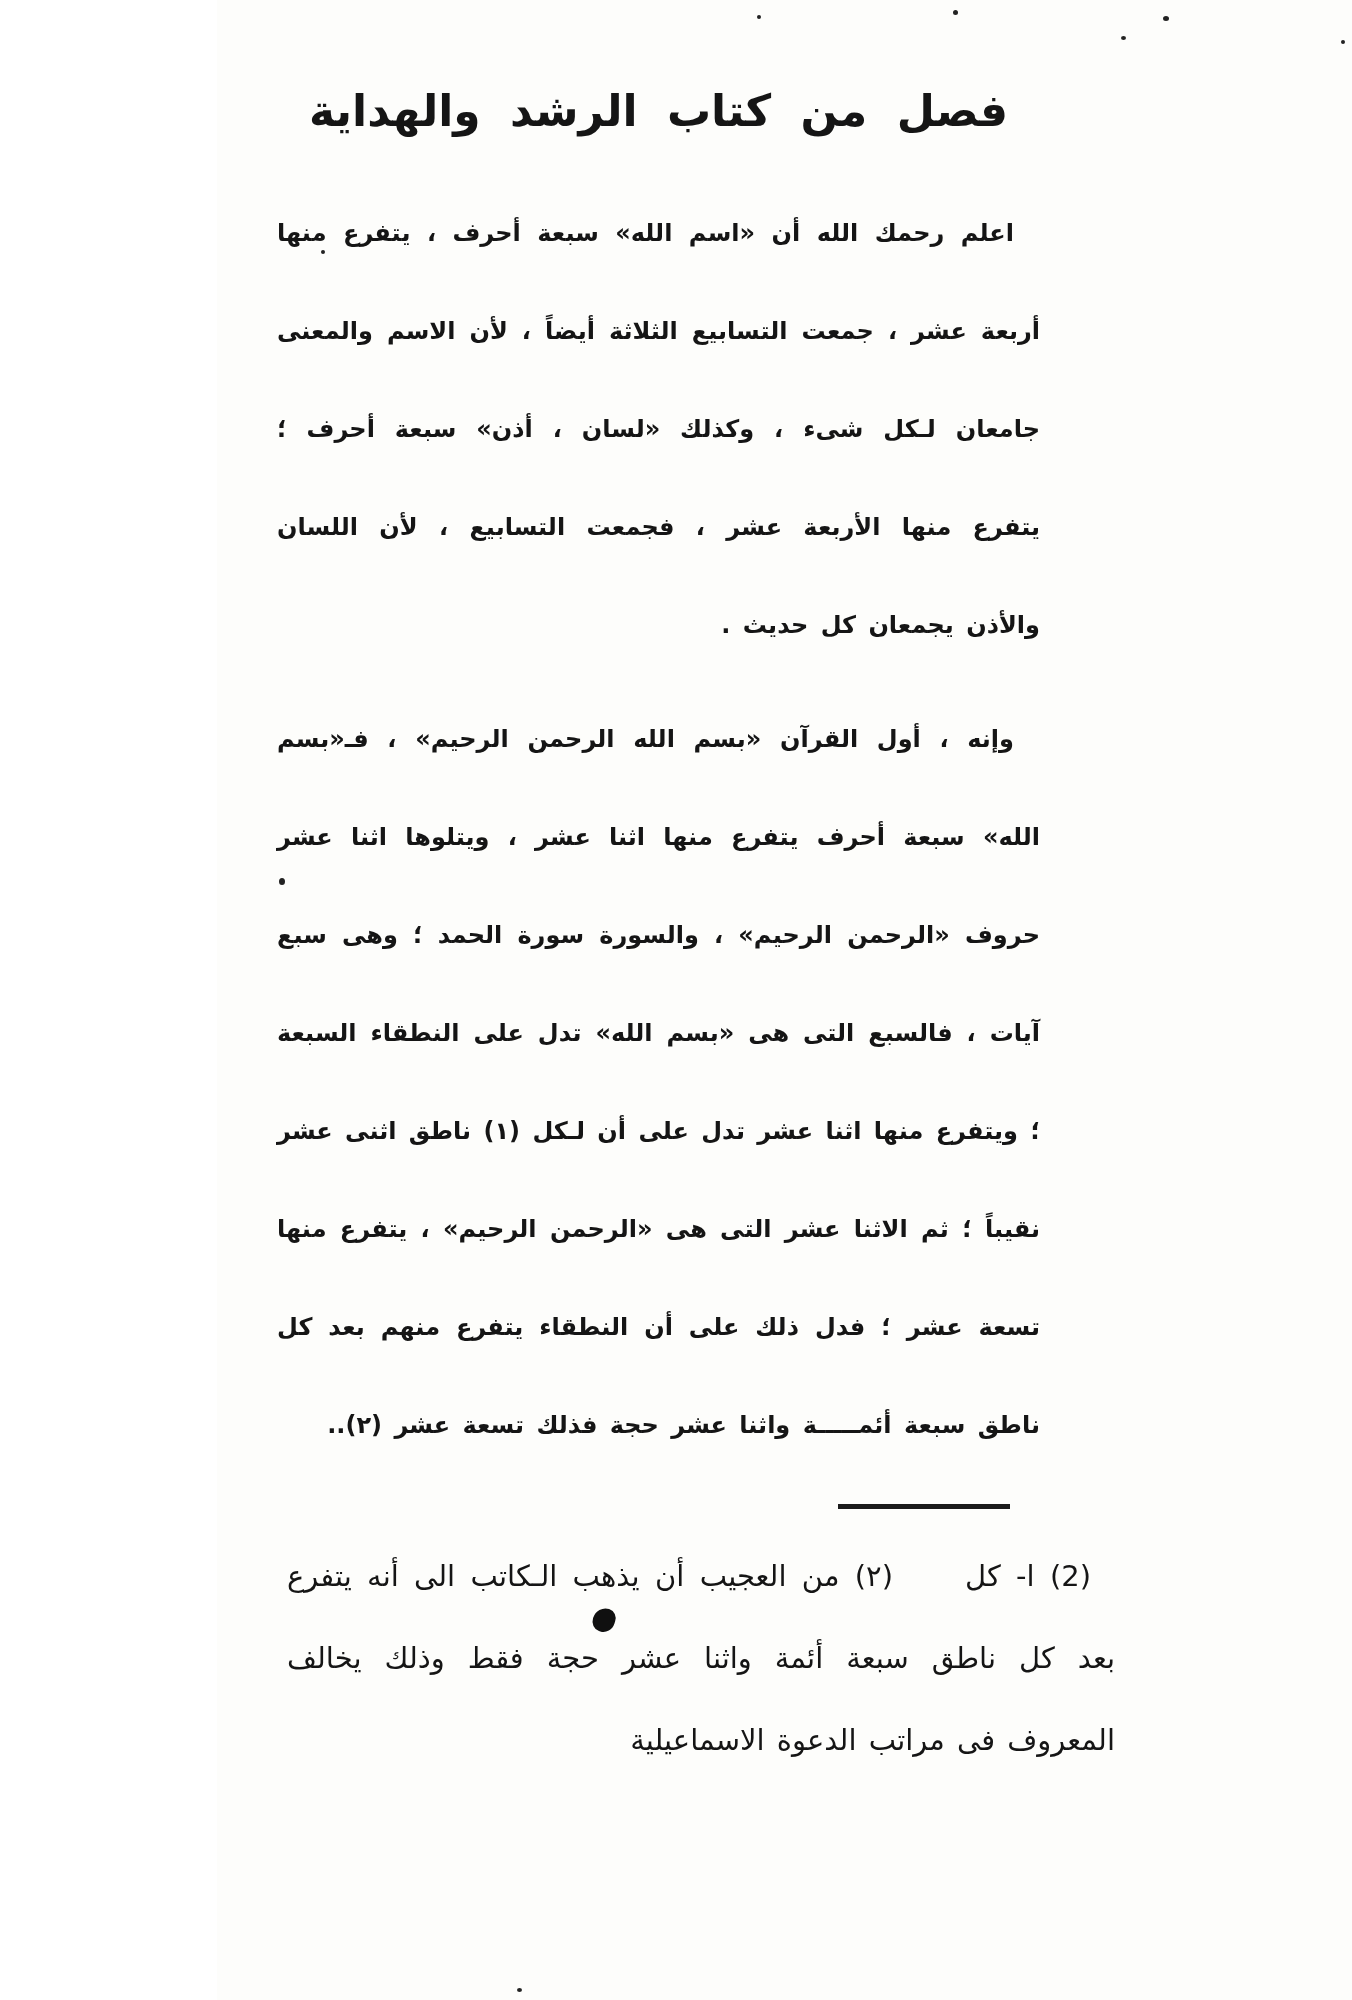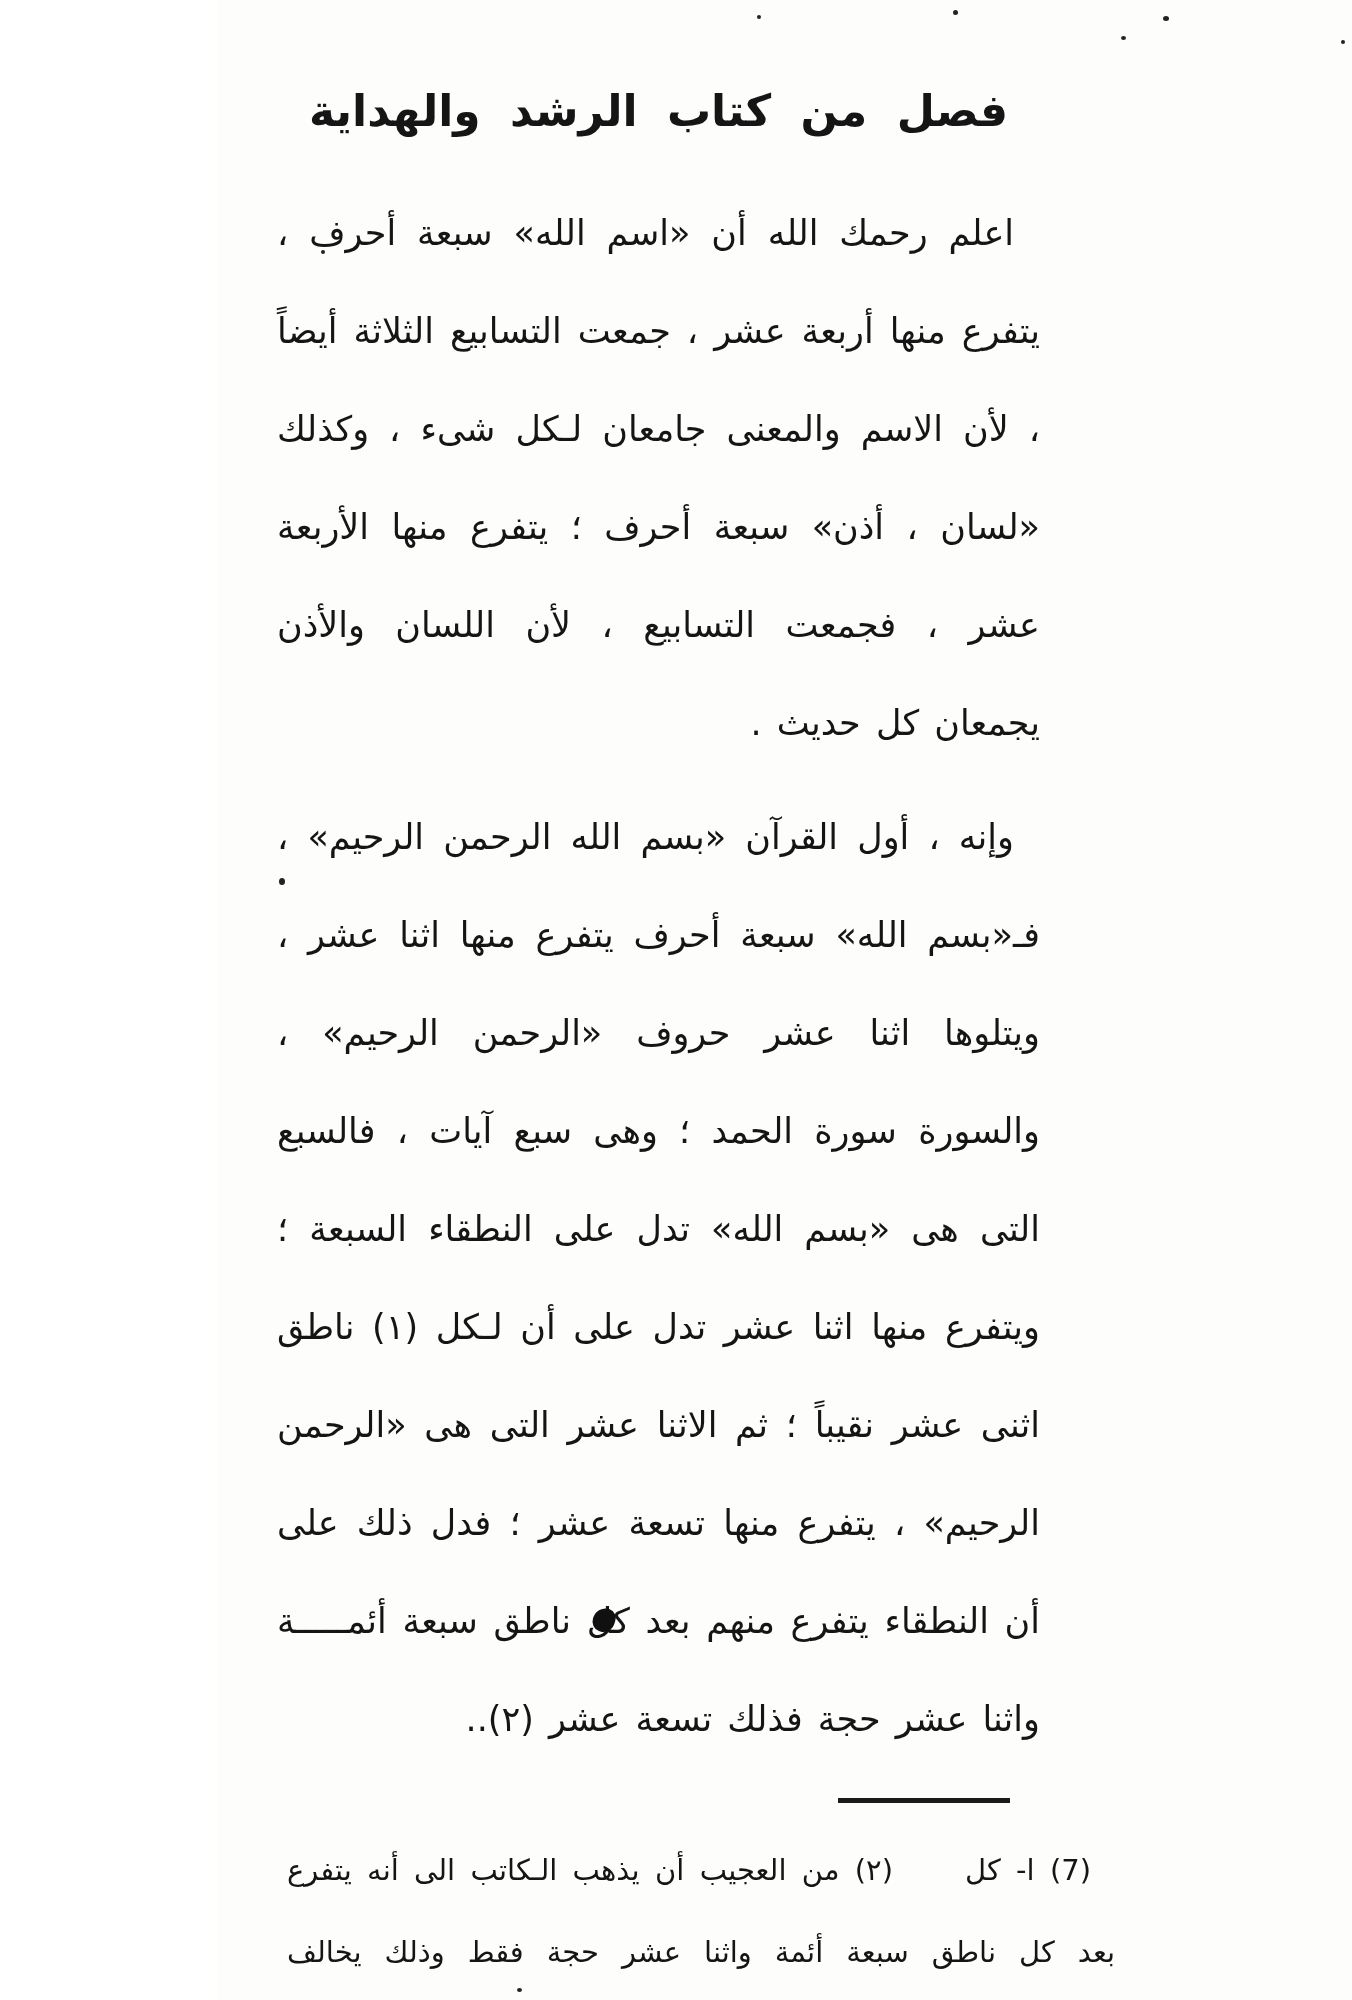--- a/index.html
+++ b/index.html
@@ -27,26 +27,27 @@
   .title {
     margin: 80px 0 0 0;
     text-align: center;
     font-size: 44px;
     font-weight: bold;
     letter-spacing: 1px;
     word-spacing: 14px;
     line-height: 62px;
   }
   .para {
-    font-size: 35px;
+    font-size: 24px;
     line-height: 98px;
     text-align: justify;
     word-spacing: 4px;
     text-indent: 26px;
     margin: 0;
+    font-weight: bold;
   }
   .para-1 { margin-top: 42px; }
   .para-2 { margin-top: 16px; }
   .para-3 { margin-top: 18px; }
   
   .footnote-sep {
     height: 5px;
     width: 172px;
     background: #1b1b1b;
     margin: 30px 342px 0 auto;
@@ -130,18 +131,18 @@
     <p class="para para-1">اعلم رحمك الله أن «اسم الله» سبعة أحرف ، يتفرع منها أربعة عشر ، جمعت التسابيع الثلاثة أيضاً ، لأن الاسم والمعنى جامعان لـكل شىء ، وكذلك «لسان ، أذن» سبعة أحرف ؛ يتفرع منها الأربعة عشر ، فجمعت التسابيع ، لأن اللسان والأذن يجمعان كل حديث .</p>
 
     <p class="para para-2">وإنه ، أول القرآن «بسم الله الرحمن الرحيم» ، فـ«بسم الله» سبعة أحرف يتفرع منها اثنا عشر ، ويتلوها اثنا عشر حروف «الرحمن الرحيم» ، والسورة سورة الحمد ؛ وهى سبع آيات ، فالسبع التى هى «بسم الله» تدل على النطقاء السبعة ؛ ويتفرع منها اثنا عشر تدل على أن لـكل (١) ناطق اثنى عشر نقيباً ؛ ثم الاثنا عشر التى هى «الرحمن الرحيم» ، يتفرع منها تسعة عشر ؛ فدل ذلك على أن النطقاء يتفرع منهم بعد كل ناطق سبعة أئمـــــة واثنا عشر حجة فذلك تسعة عشر (٢)..</p>
 
   </div>
 
   <div class="footnote-sep"></div>
 
   <div class="footnotes">
     <p class="fn-line">
-      <span>(7) ا- كل</span><span class="fn-gap"></span><span>(٢) من العجيب أن يذهب الـكاتب الى أنه يتفرع بعد كل ناطق سبعة أئمة واثنا عشر حجة فقط وذلك يخالف المعروف فى مراتب الدعوة الاسماعيلية</span>
+      <span>(2) ا- كل</span><span class="fn-gap"></span><span>(٢) من العجيب أن يذهب الـكاتب الى أنه يتفرع بعد كل ناطق سبعة أئمة واثنا عشر حجة فقط وذلك يخالف المعروف فى مراتب الدعوة الاسماعيلية</span>
     </p>
 
   </div>
 
 </div>
 
 </body></html>

